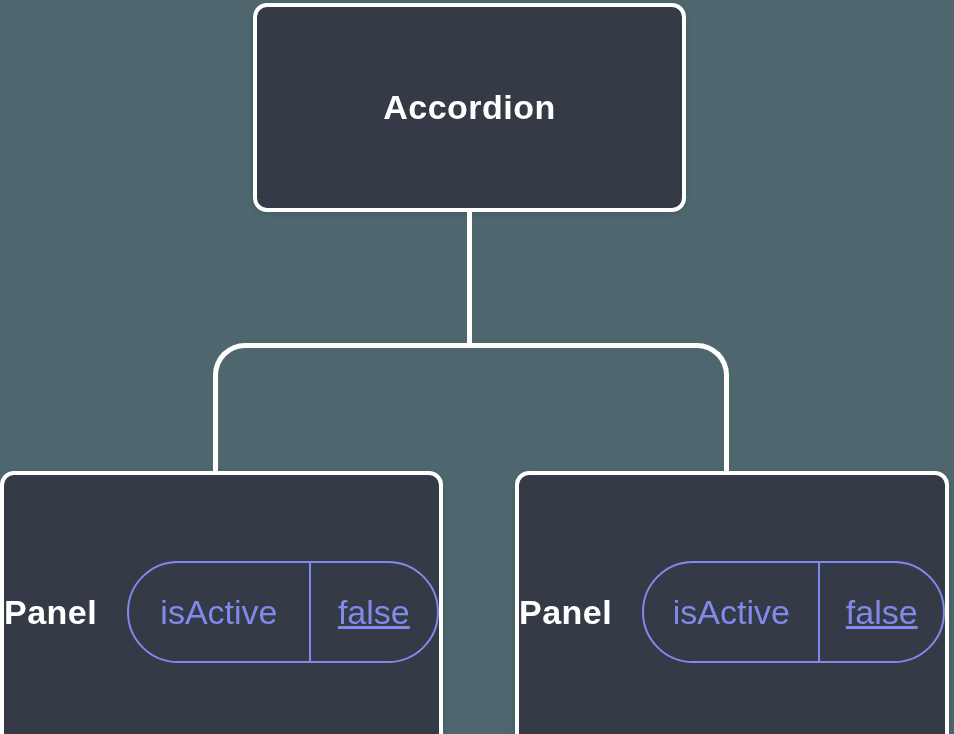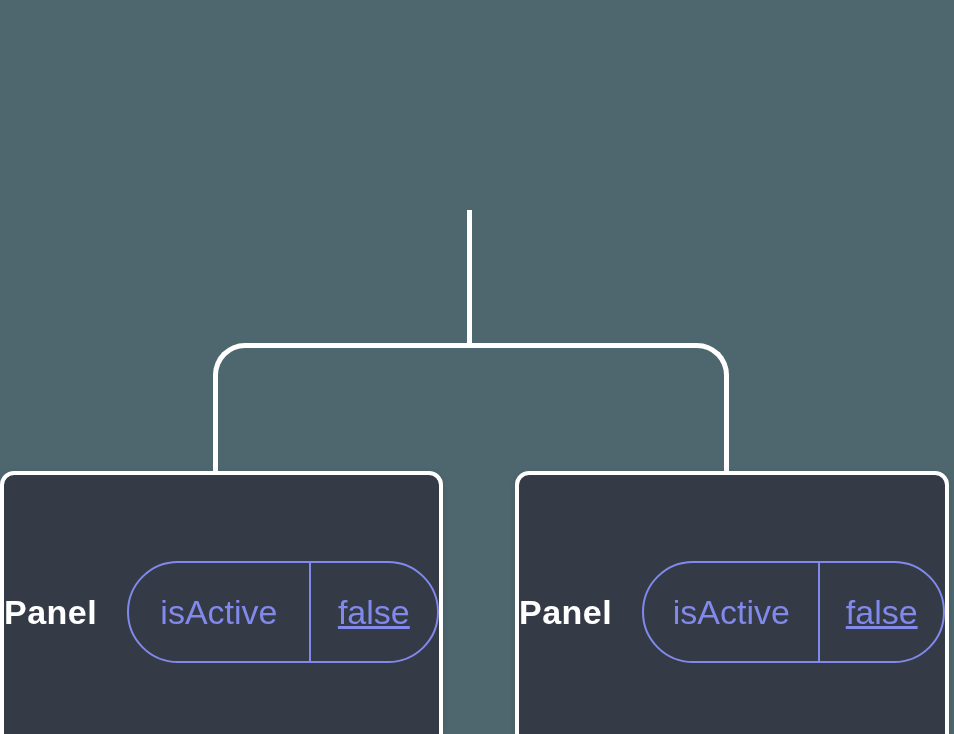--- a/index.html
+++ b/index.html
@@ -100,20 +100,23 @@
   .state-value {
     flex: 1 1 auto;
     text-decoration: underline;
   }
 </style>
 </head>
 <body>
 
 <div class="canvas">
 
+  <div class="node node-root">
+    <span class="node-label">Accordion</span>
+  </div>
 
   <div class="stem"></div>
   <div class="branch"></div>
 
   <div class="node node-panel node-panel-left">
     <span class="node-label">Panel</span>
     <div class="state-pill">
       <span class="state-cell state-key">isActive</span>
       <span class="state-cell state-value">false</span>
     </div>

